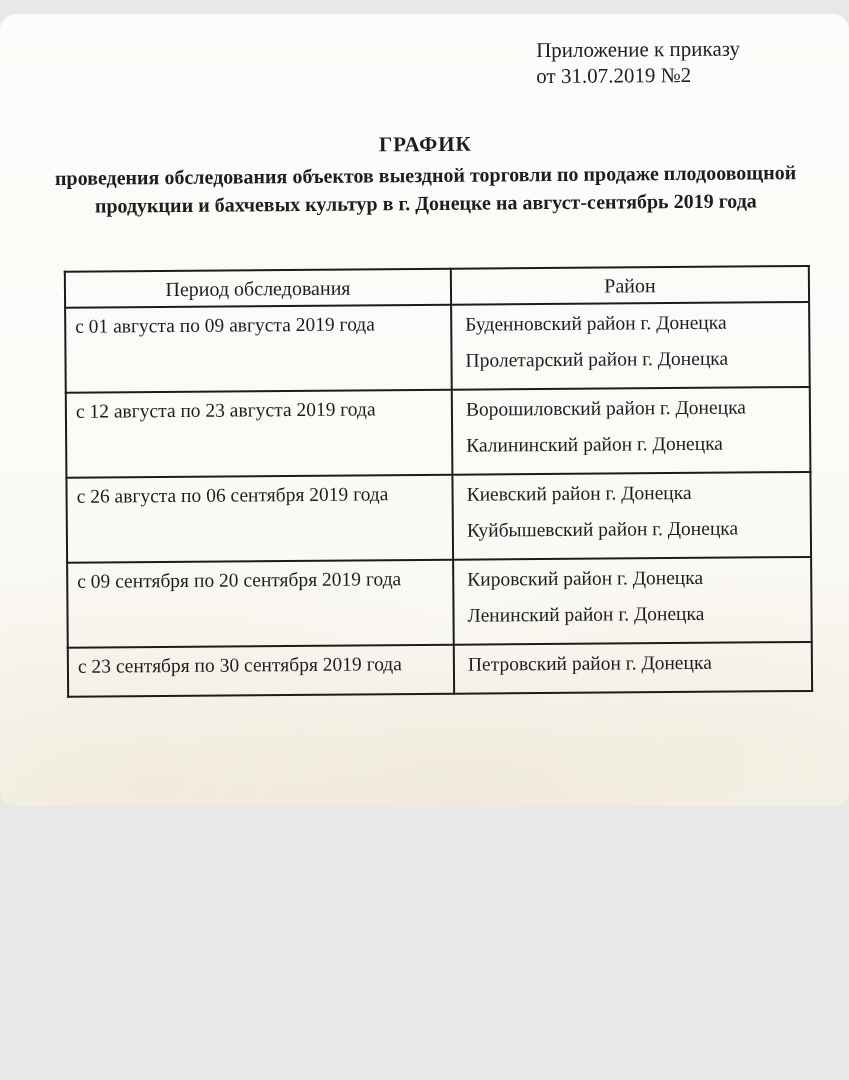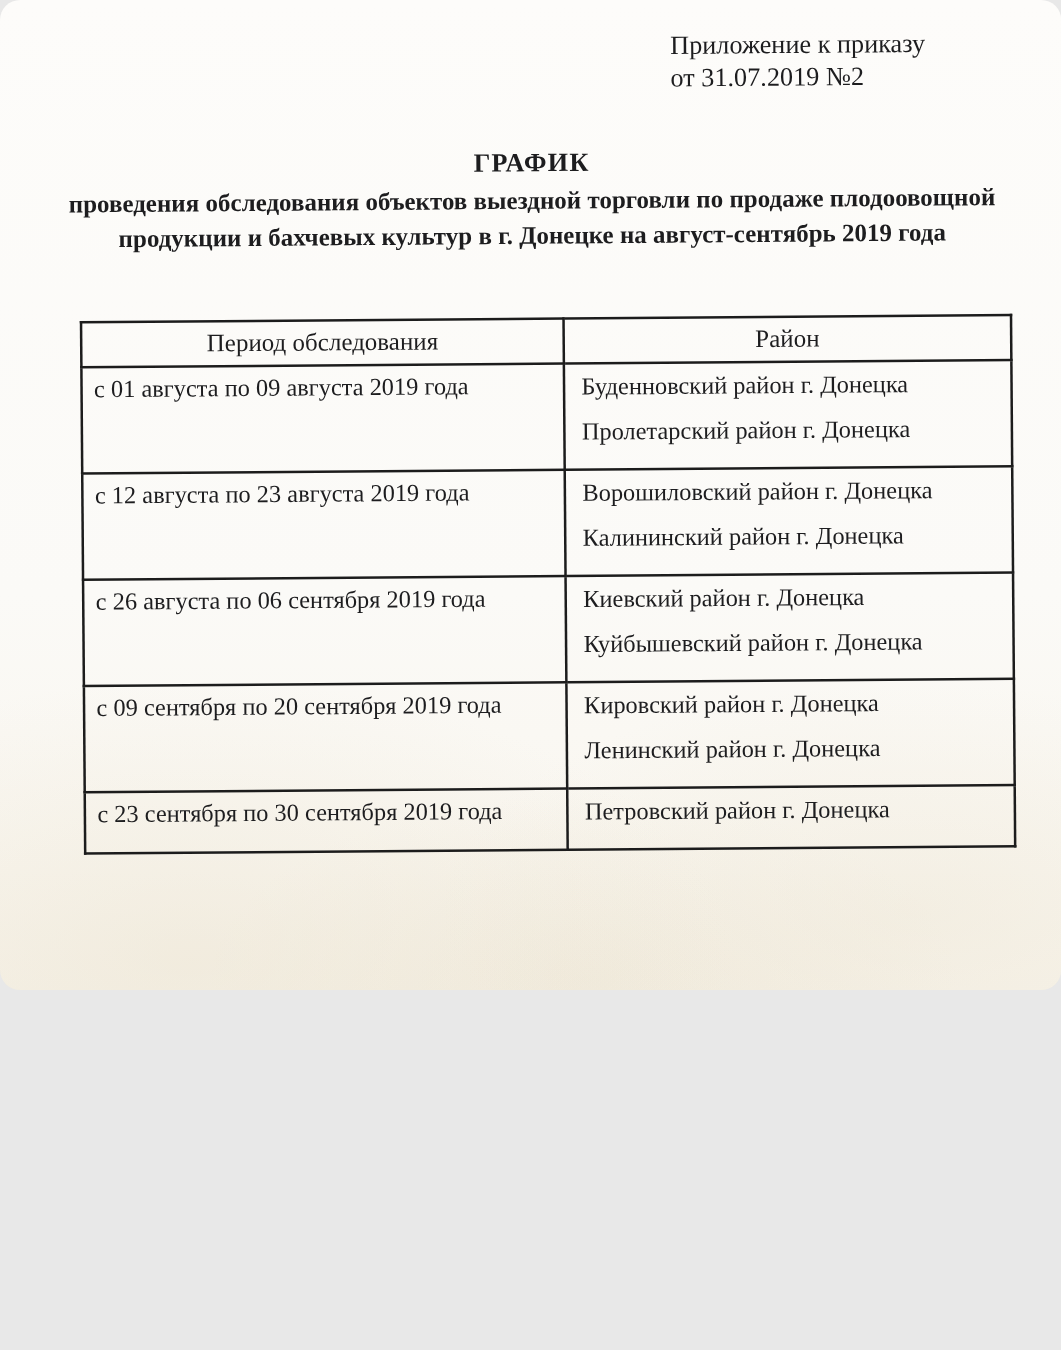--- a/index.html
+++ b/index.html
@@ -4,21 +4,21 @@
 <style>
   html, body {
     margin: 0;
     padding: 0;
     background: #e8e8e8;
   }
   .paper {
     position: relative;
     width: 849px;
     height: 792px;
-    margin: 0 auto;
+    margin: 14px auto;
     overflow: hidden;
     color: #1d1d1f;
     font-family: "Liberation Serif", "DejaVu Serif", serif;
     background:
       radial-gradient(ellipse 620px 320px at 18% 97%, rgba(231,222,200,0.38), transparent 70%),
       radial-gradient(ellipse 540px 260px at 86% 92%, rgba(231,222,200,0.30), transparent 70%),
       radial-gradient(ellipse 400px 200px at 55% 99%, rgba(225,214,188,0.25), transparent 75%),
       linear-gradient(180deg, #fdfcfa 0%, #fbfaf7 60%, #f9f6ef 88%, #f7f3ea 100%);
     border-radius: 16px;
   }

